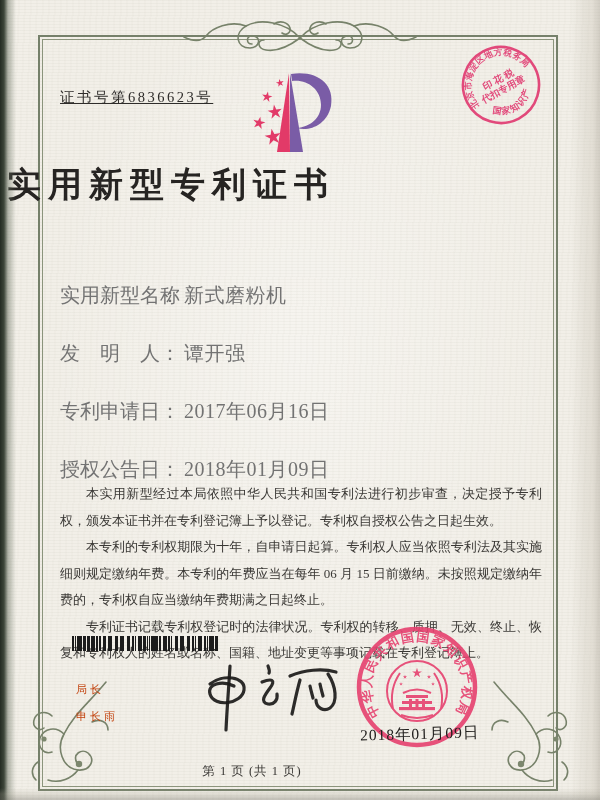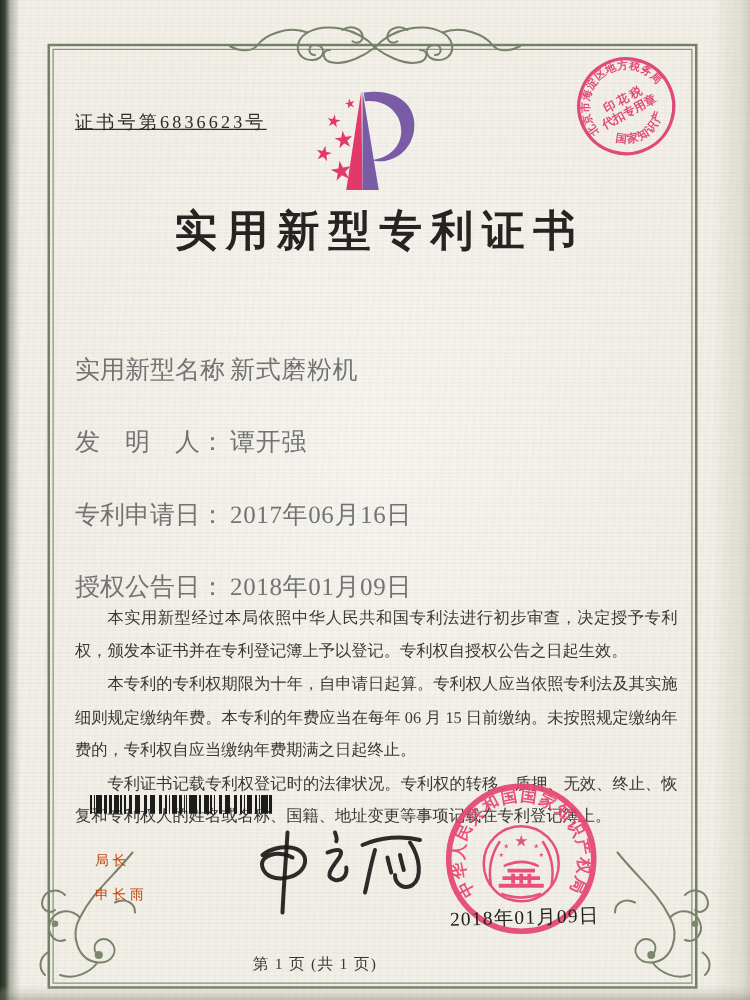--- a/index.html
+++ b/index.html
@@ -22,21 +22,21 @@
   .frame{position:absolute;left:38px;top:35px;width:516px;height:752px;border:2px solid #75806a;z-index:2;}
   .frame-inner{position:absolute;inset:2px;border:1px solid #8b947c;}
   
   .top-flourish{position:absolute;left:182px;top:10px;width:236px;height:50px;z-index:3;}
   .corner{position:absolute;width:92px;height:112px;z-index:3;}
   .corner-bl{left:22px;top:676px;}
   .corner-br{left:486px;top:676px;transform:scaleX(-1);}
   
   .cert-no{position:absolute;left:60px;top:88px;font-size:14.5px;color:#2e2c2a;letter-spacing:2.5px;z-index:4;text-decoration:underline;}
   .logo{position:absolute;left:247px;top:70px;width:92px;height:95px;z-index:4;}
-  .title{position:absolute;left:0;top:162px;width:600px;text-align:center;font-size:34px;font-weight:bold;
+  .title{position:absolute;left:0;top:162px;width:600px;text-align:left;font-size:34px;font-weight:bold;
     color:#262422;letter-spacing:7px;padding-left:7px;box-sizing:border-box;z-index:4;}
   .stamp{position:absolute;left:451px;top:35px;width:100px;height:100px;z-index:5;opacity:.88;}
   .stamp text{fill:#e0336c;font-weight:bold;}
   
   .fields{position:absolute;left:60px;top:243px;width:460px;z-index:4;}
   .field-row{height:19px;margin-bottom:25px;font-size:20px;color:#737373;white-space:nowrap;margin-top:39px;}
   .flabel{display:inline-block;width:100px;text-align:justify;text-align-last:justify;vertical-align:top;}
   .fcolon{display:inline-block;vertical-align:top;}
   .fvalue{display:inline-block;margin-left:4px;vertical-align:top;letter-spacing:.5px;}
   

